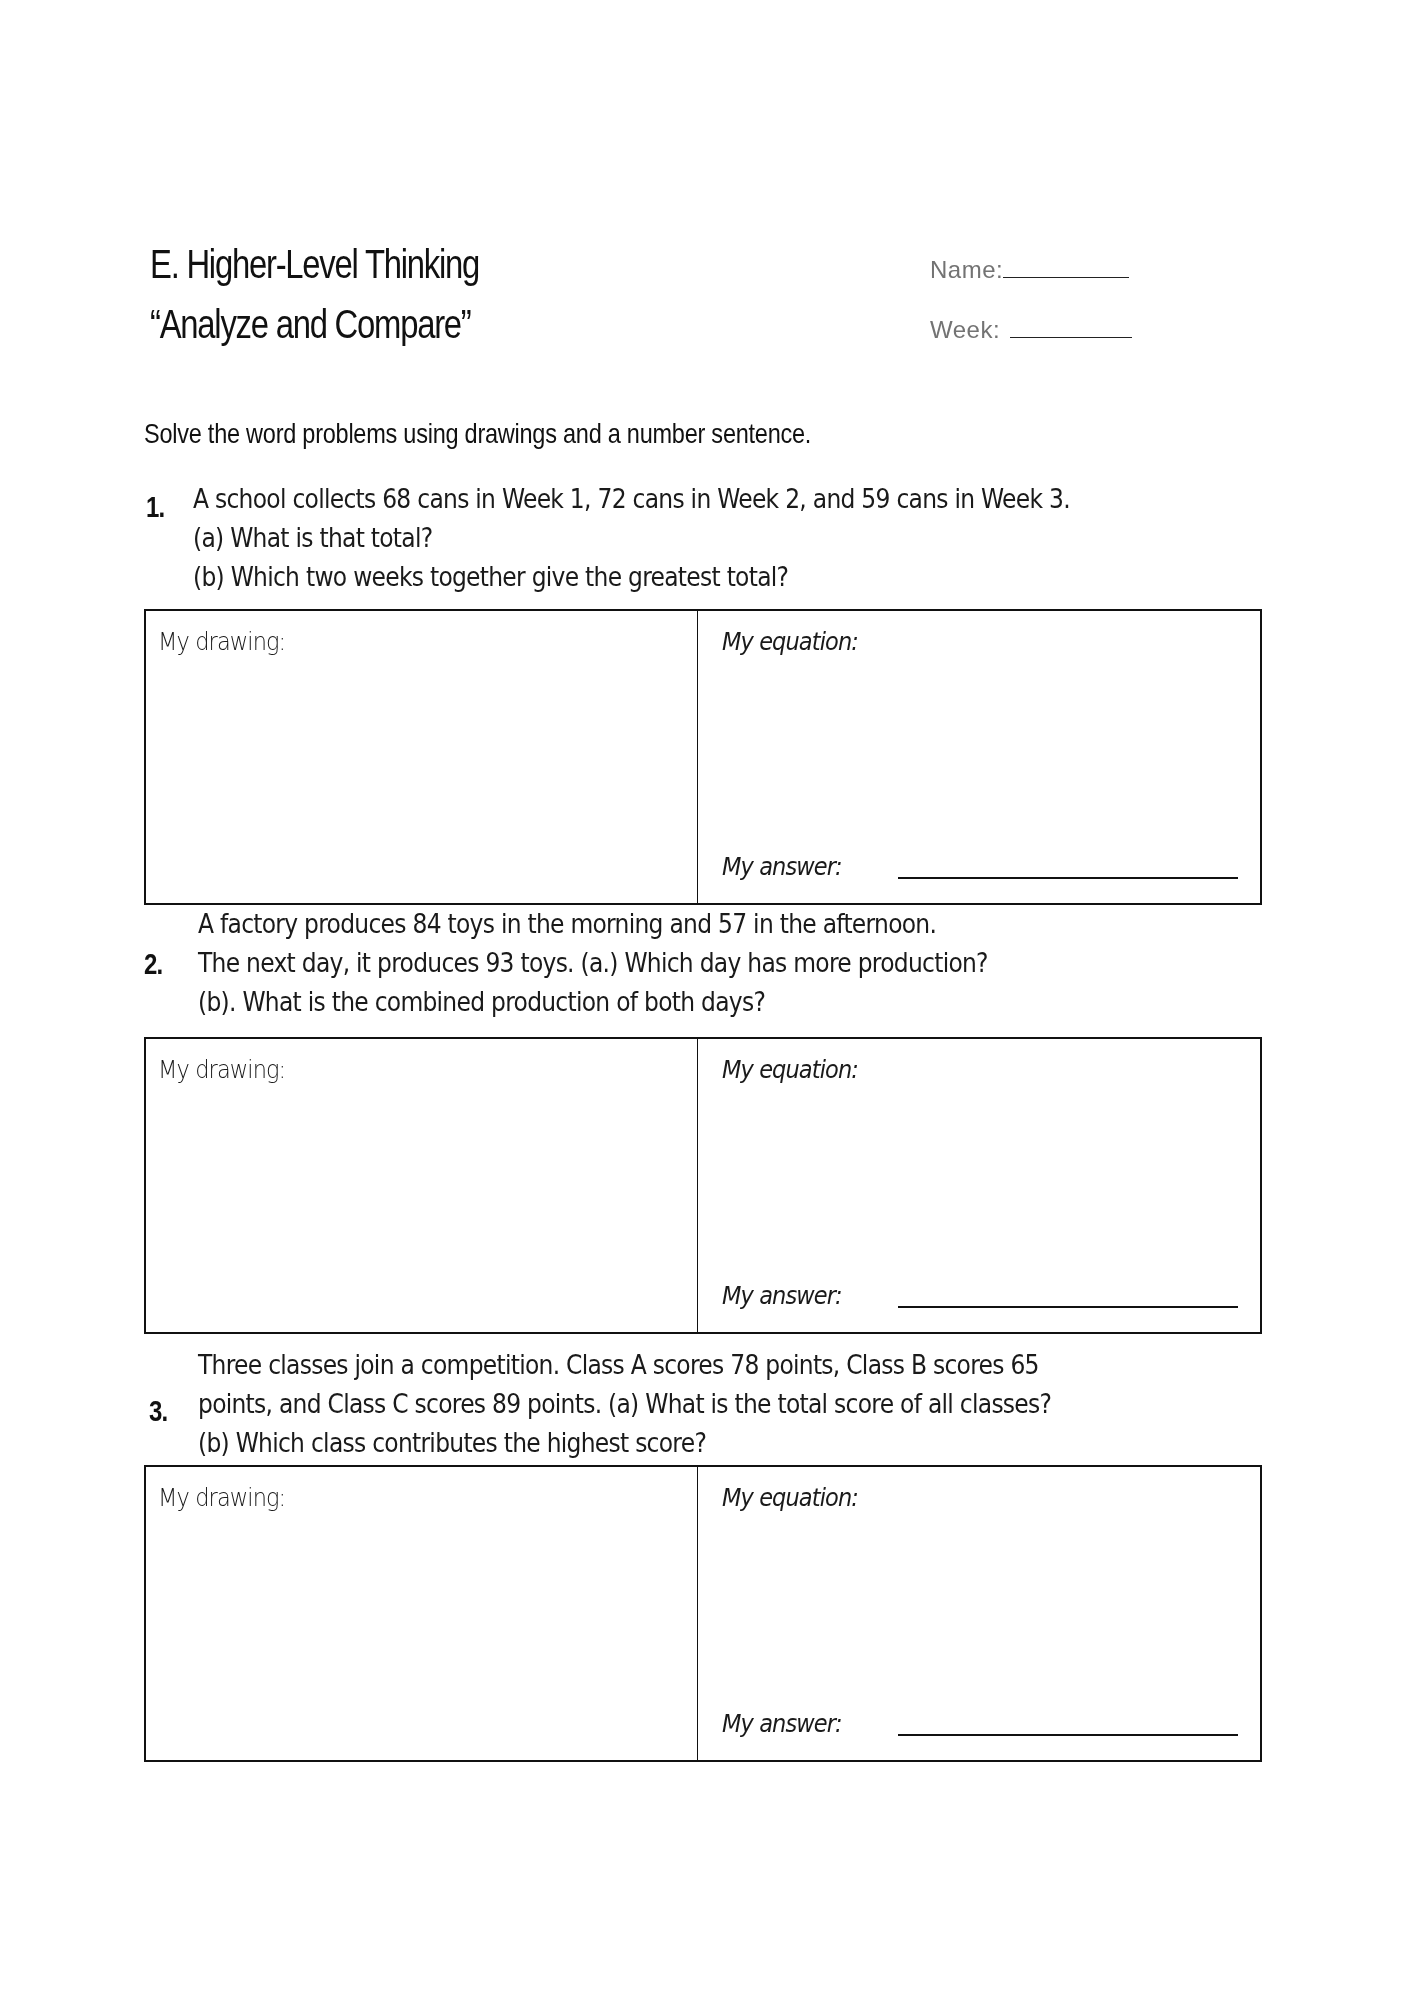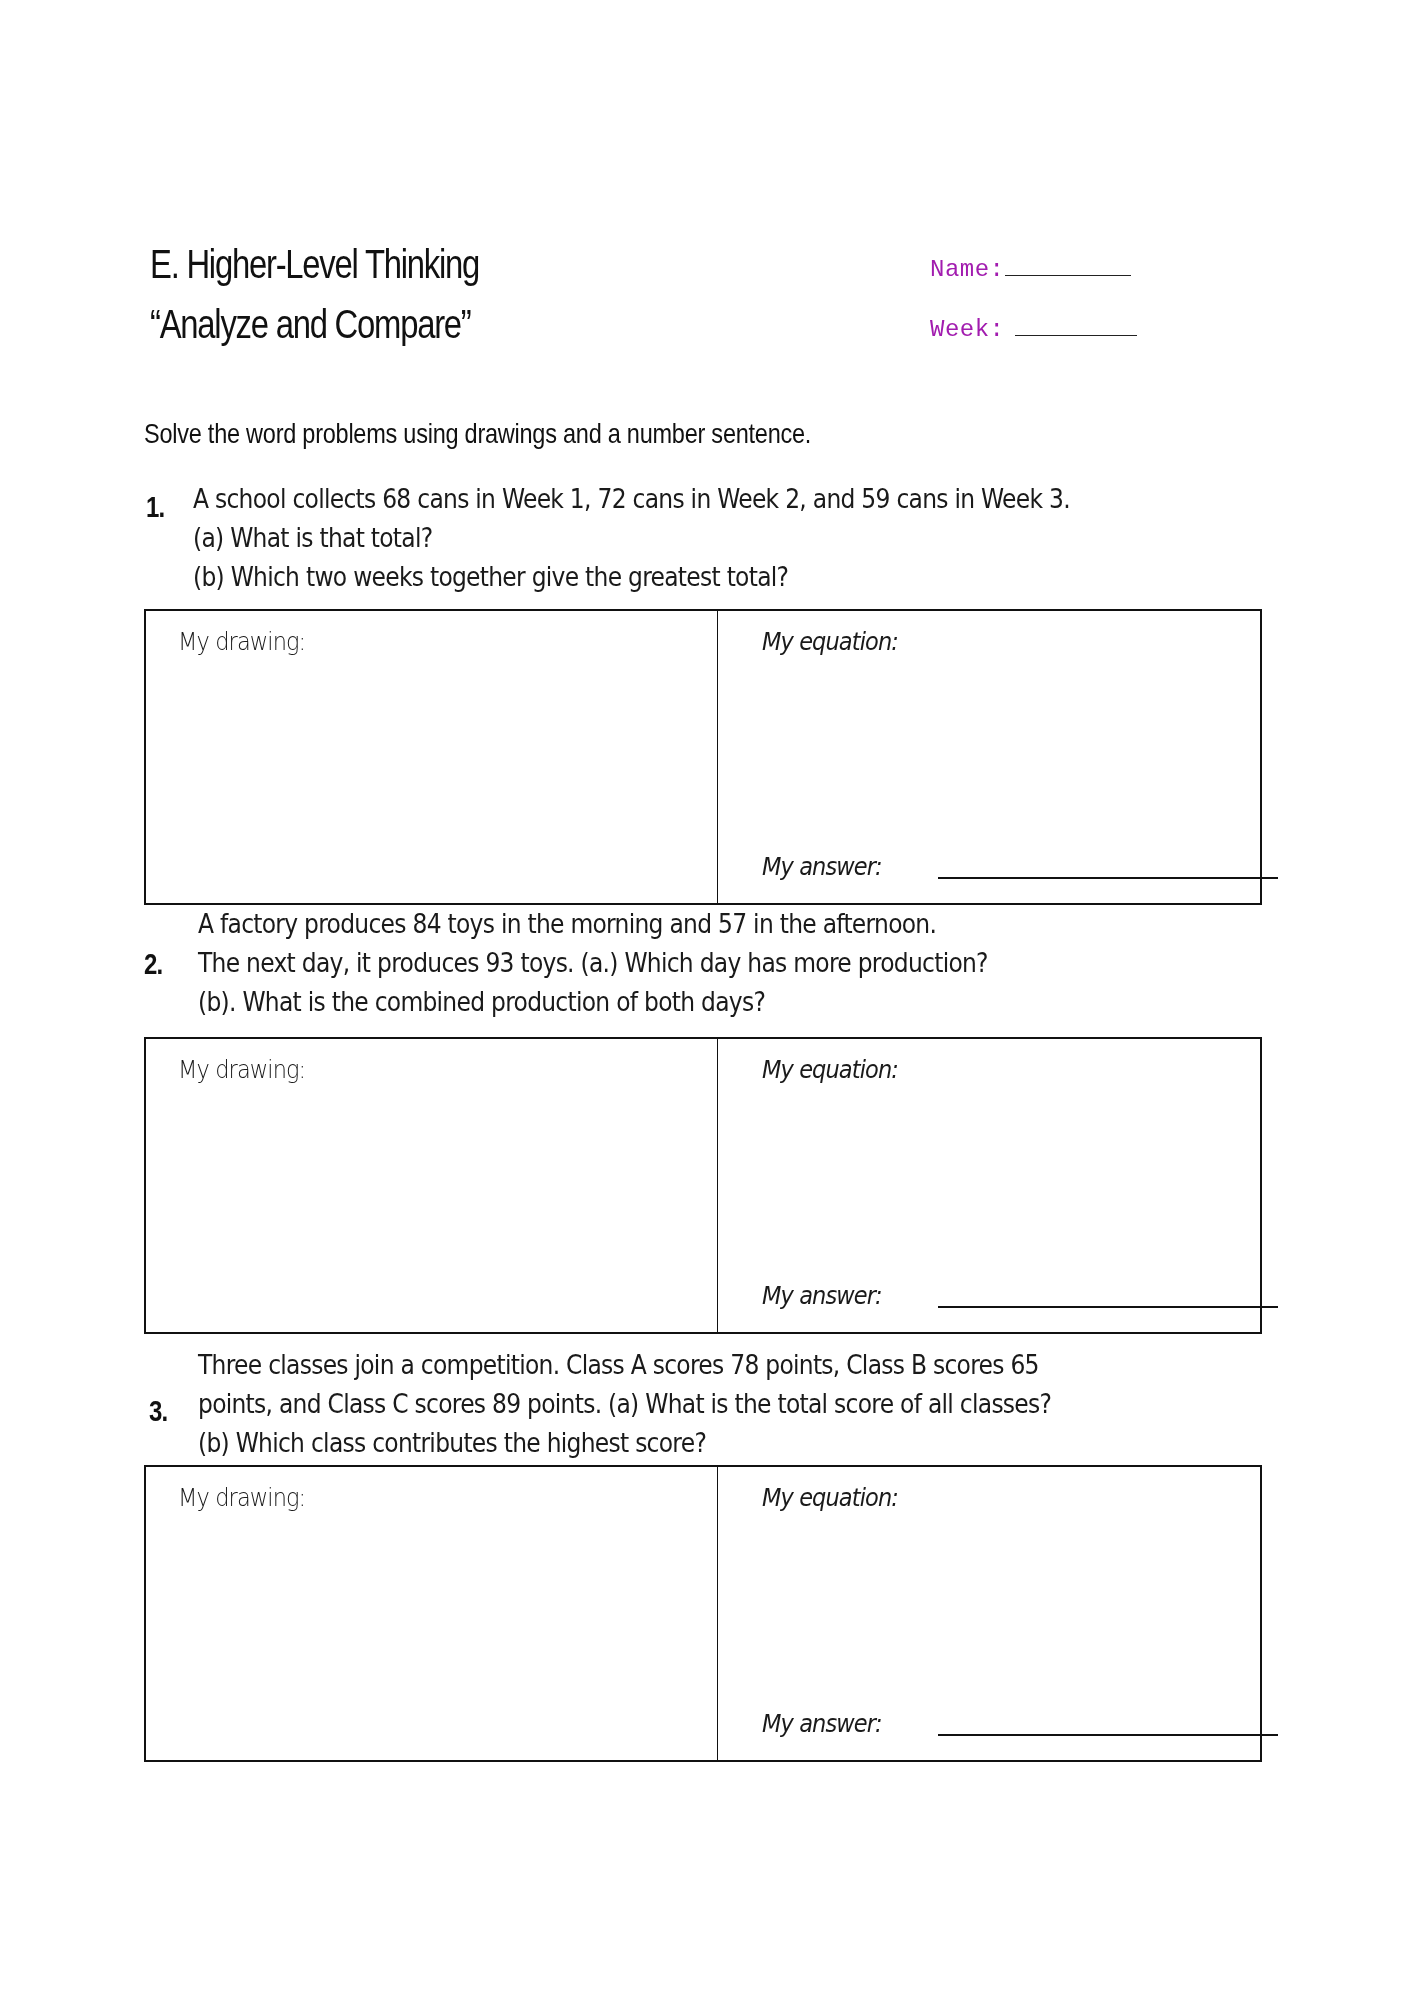--- a/index.html
+++ b/index.html
@@ -8,21 +8,21 @@
   .title {
     position: absolute; left: 150px; font-size: 40px; letter-spacing: -1.5px;
     transform: scaleX(0.82); transform-origin: left center; white-space: nowrap;
     font-family: "Liberation Sans", sans-serif;
   }
   #title1 { top: 242px; }
   #title2 { top: 302px; }
 
   .meta {
     position: absolute; left: 930px; font-size: 24px; white-space: nowrap;
-    font-family: Liberation Mono, monospace; font-weight: 300; color: #a21caf;
+    font-family: Liberation Sans, sans-serif; font-weight: 300; color: #737373;
     letter-spacing: 0.5px;
   }
   .meta .line { display: inline-block; border-bottom: 1.5px solid #222; vertical-align: baseline; height: 1px; margin-left: 4px; }
   #meta-name { top: 256px; }
   #meta-date { top: 316px; }
 
   .instr {
     position: absolute; left: 144px; top: 418px; font-size: 28px; white-space: nowrap;
     font-family: "Liberation Sans", sans-serif; transform: scaleX(0.84); transform-origin: left center;
     letter-spacing: -0.3px;
@@ -36,21 +36,21 @@
     position: absolute; font-family: "DejaVu Sans", sans-serif; font-size: 26px;
     line-height: 39px; white-space: nowrap; color: #1a1a1a;
     transform: scaleX(0.9); transform-origin: left top; letter-spacing: -0.8px;
   }
   .qtext div { height: 39px; }
 
   .box {
     position: absolute; left: 144px; width: 1118px; border: 2px solid #111; box-sizing: border-box;
     display: flex;
   }
-  .cell { position: relative; height: 100%; margin-left: 20px; }
+  .cell { position: relative; height: 100%; }
   .cell.left { width: 551px; border-right: 1.5px solid #111; }
   .cell.right { flex: 1; font-style: italic; }
   .lbl {
     position: absolute; top: 16px; left: 12px; font-family: "DejaVu Sans", sans-serif;
     font-size: 25px; color: #1a1a1a; transform: scaleX(0.9); transform-origin: left top;
     letter-spacing: -1px; white-space: nowrap; font-weight: 300;
   }
   .right .lbl { left: 24px; }
   .answer-row { position: absolute; left: 24px; bottom: 22px; display: flex; align-items: center; }
   .answer-row .lbl2 {

